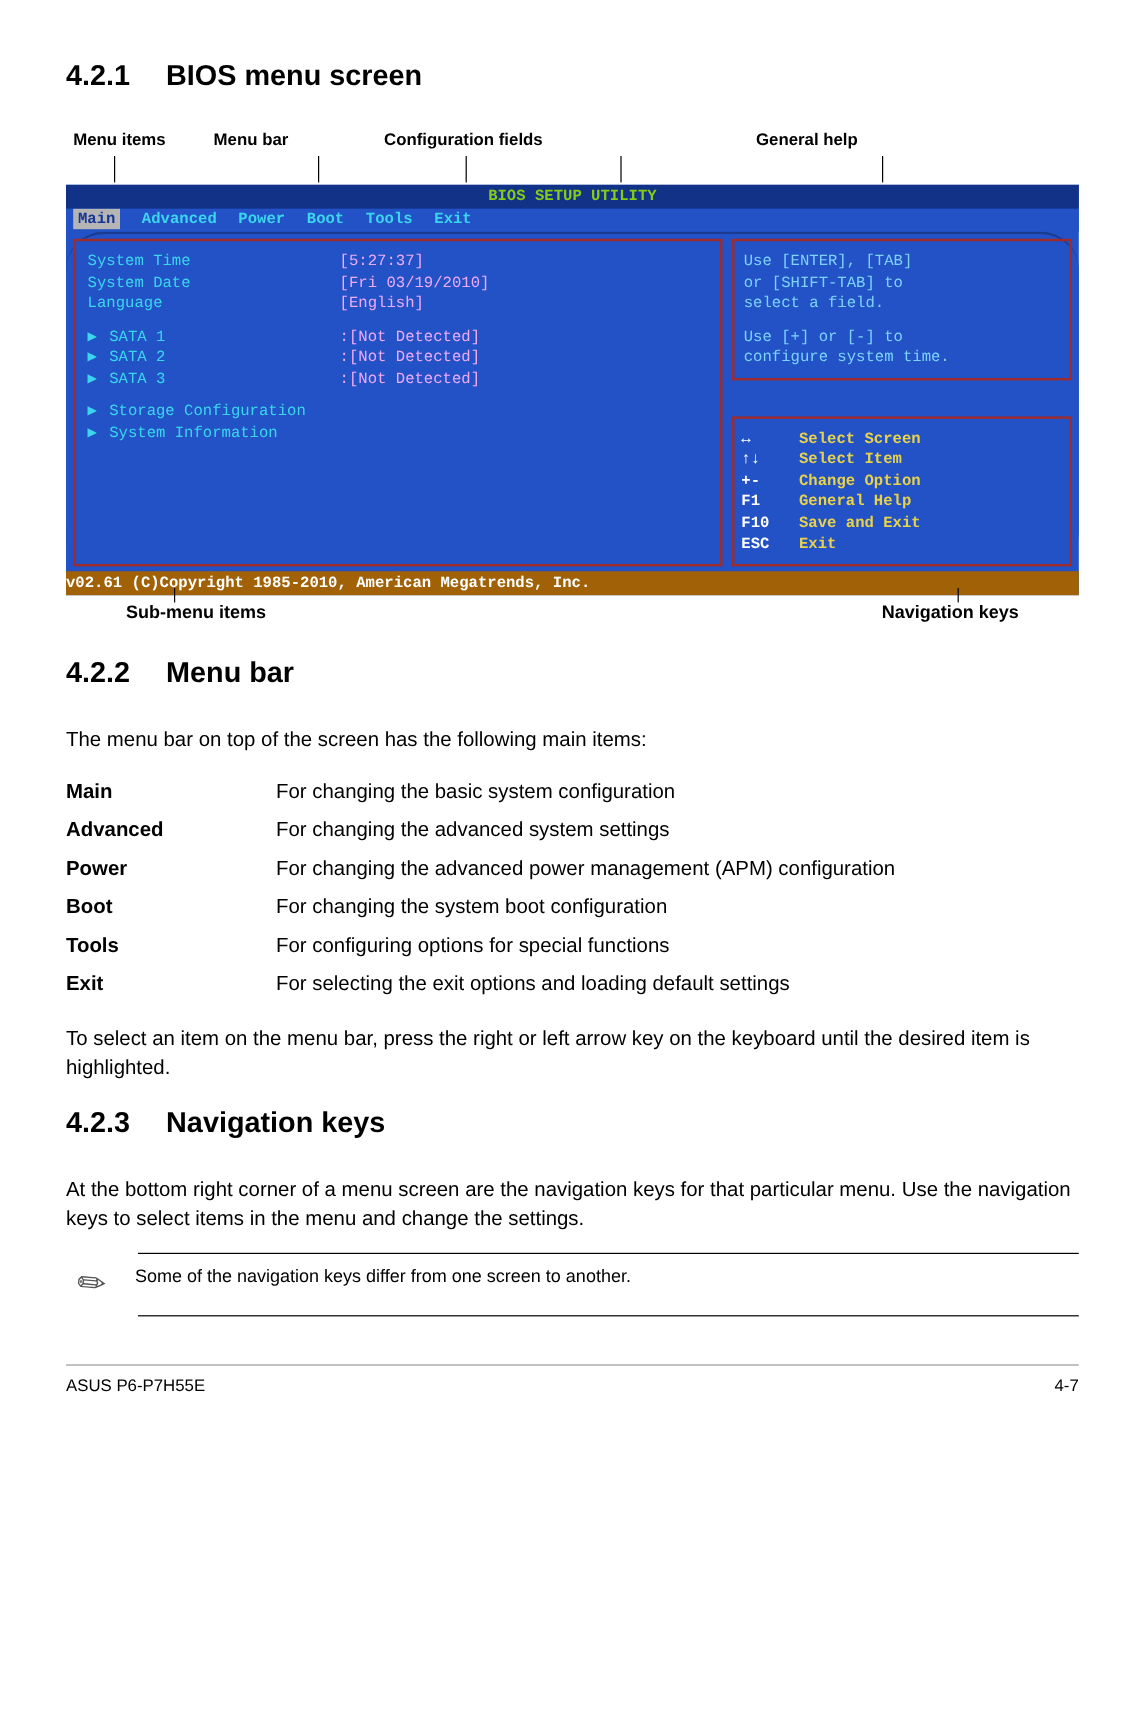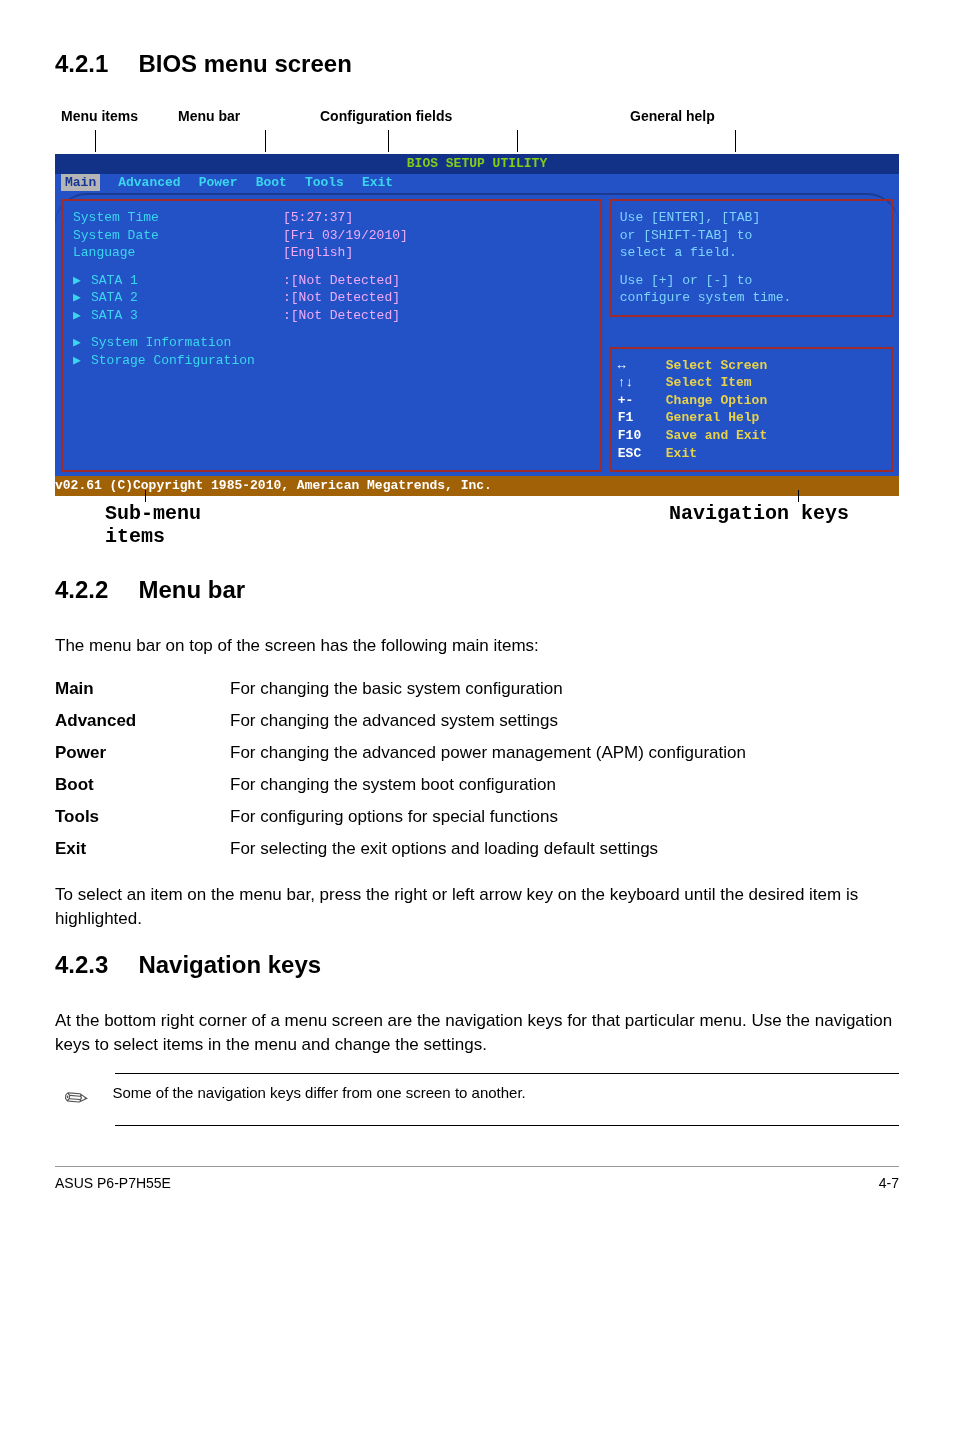--- a/index.html
+++ b/index.html
@@ -94,21 +94,21 @@
   .bios-left .lcol { width: 210px; color: #3bd6ee;}
   .bios-left .rcol { color: #f0abfc;}
   .bios-left .arrow { color:#3bd6ee; width: 18px; display:inline-block;}
   .bios-copy {
     background: #a16207;
     color: #fff;
     text-align: left;
     padding: 1px 0;
     font-weight: bold;
   }
-  .bottom-labels { display:flex; margin-top:6px; font-size:20px; font-weight:bold;font-family:Liberation Mono, monospace;}
+  .bottom-labels { display:flex; margin-top:6px; font-size:15px; font-weight:bold;}
   .bl-sub { width: 180px; padding-left: 50px; position:relative;}
   .bl-nav { flex:1; text-align:right; padding-right: 50px; position:relative;}
   .tick-b { position:absolute; top:-12px; width:1px; height:12px; background:#000; }
   .tick-b.b1 { left: 90px;}
   .tick-b.b2 { right: 100px;}
 
   .body-text { font-size: 17px; margin: 10px 0 16px 0; line-height:1.4; }
   .tbl { width: 100%; font-size: 17px; border-collapse: collapse; margin-bottom: 18px;}
   .tbl td { padding: 6px 0; vertical-align: top; }
   .tbl td.k { width: 175px; font-weight: bold; font-family: Arial, sans-serif;}
@@ -172,24 +172,24 @@
       <div class="row">
         <span class="lcol"><span class="arrow">▶</span><span>SATA 2</span></span>
         <span class="rcol">:[Not Detected]</span>
       </div>
       <div class="row">
         <span class="lcol"><span class="arrow">▶</span><span>SATA 3</span></span>
         <span class="rcol">:[Not Detected]</span>
       </div>
       <div style="height:10px"></div>
       <div class="row">
+        <span class="lcol"><span class="arrow">▶</span><span>Storage Configuration</span></span>
+      </div>
+      <div class="row">
         <span class="lcol"><span class="arrow">▶</span><span>System Information</span></span>
-      </div>
-      <div class="row">
-        <span class="lcol"><span class="arrow">▶</span><span>Storage Configuration</span></span>
       </div>
     </div>
     <div class="bios-right">
       <div class="help-box">
         <div>Use [ENTER], [TAB]</div>
         <div>or [SHIFT-TAB] to</div>
         <div>select a field.</div>
         <div style="height:10px"></div>
         <div>Use [+] or [-] to</div>
         <div>configure system time.</div>

